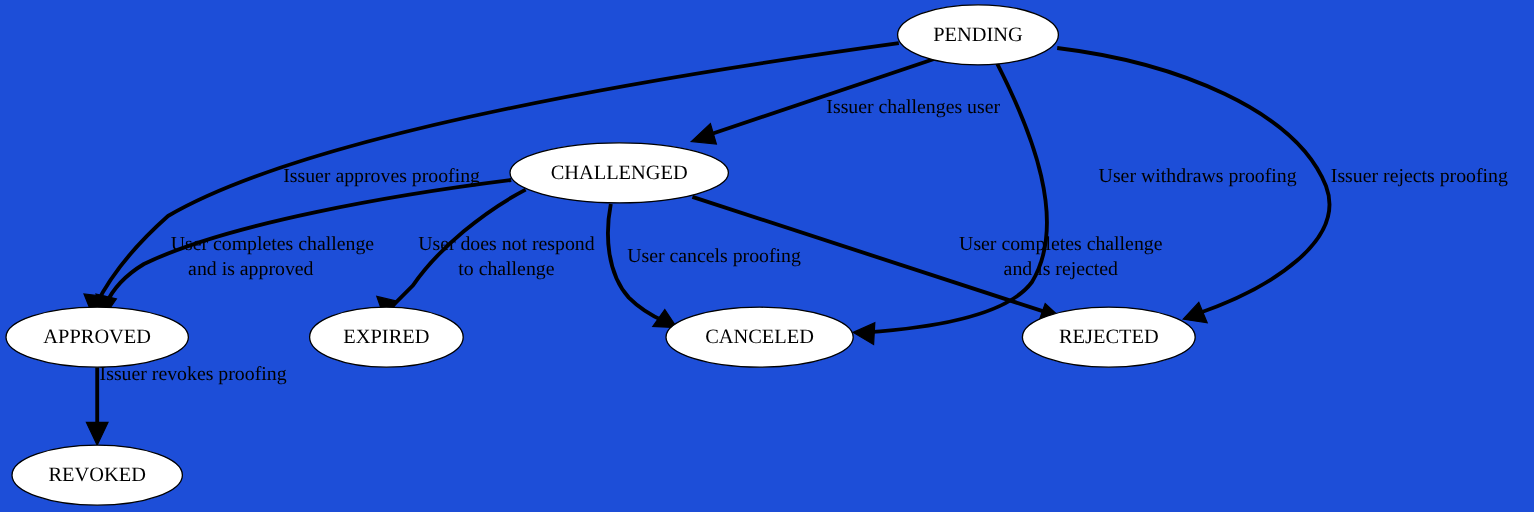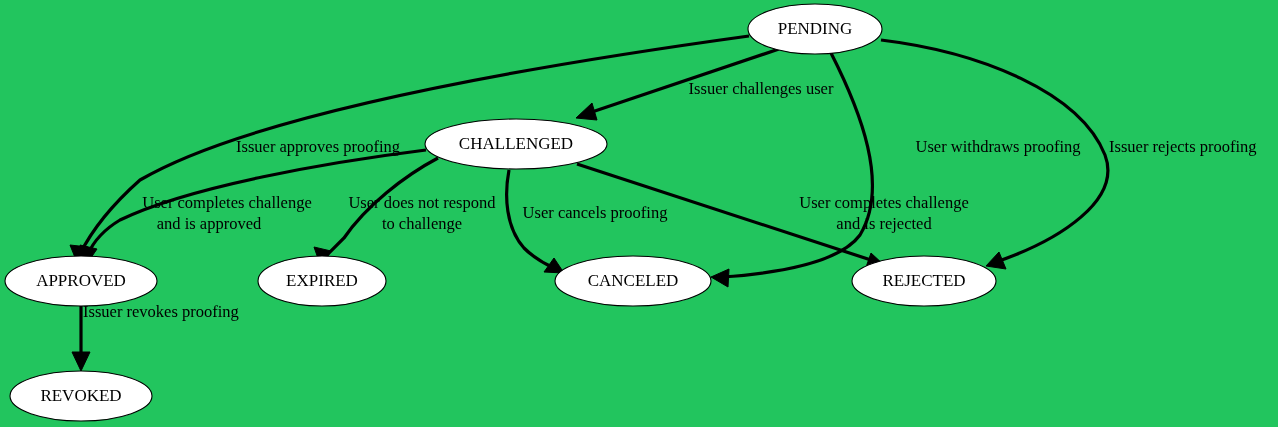--- a/index.html
+++ b/index.html
@@ -4,21 +4,21 @@
 <style>
   html, body {
     margin: 0;
     padding: 0;
     background: #ffffff;
   }
   #diagram-root {
     position: relative;
     width: 1278px;
     height: 427px;
-    background: #22c55e;
+    background: #1d4ed8;
     font-family: "Liberation Serif", "DejaVu Serif", serif;
     overflow: hidden;
   }
   svg#graph-canvas {
     position: absolute;
     left: 0;
     top: 0;
     width: 1278px;
     height: 427px;
   }

